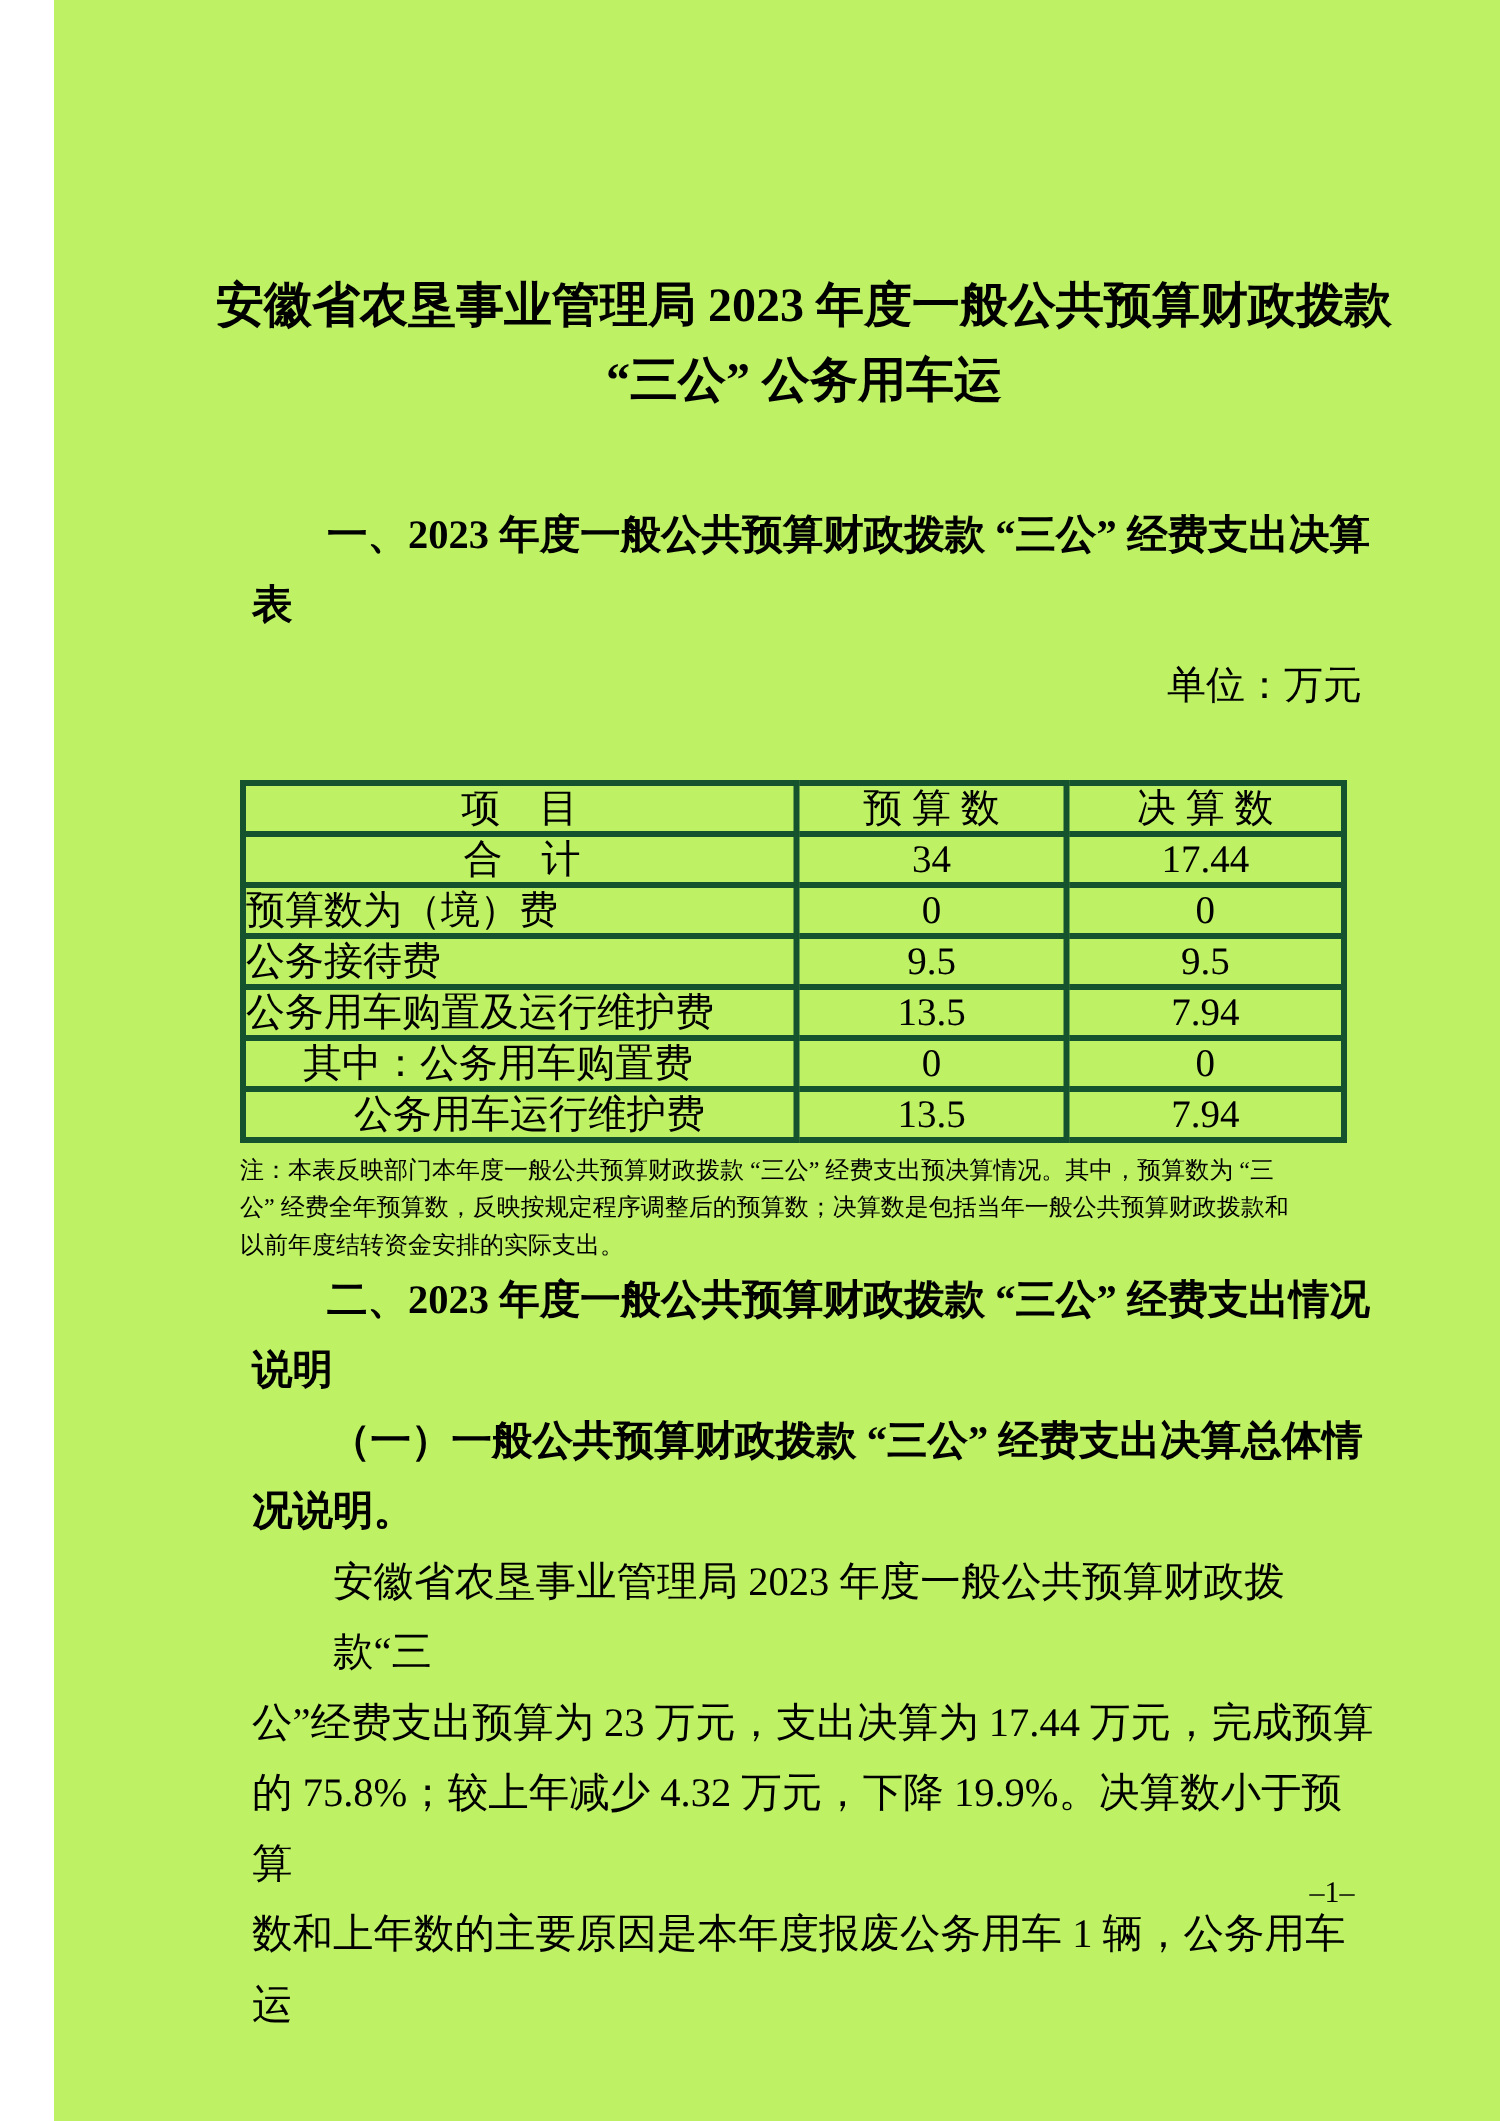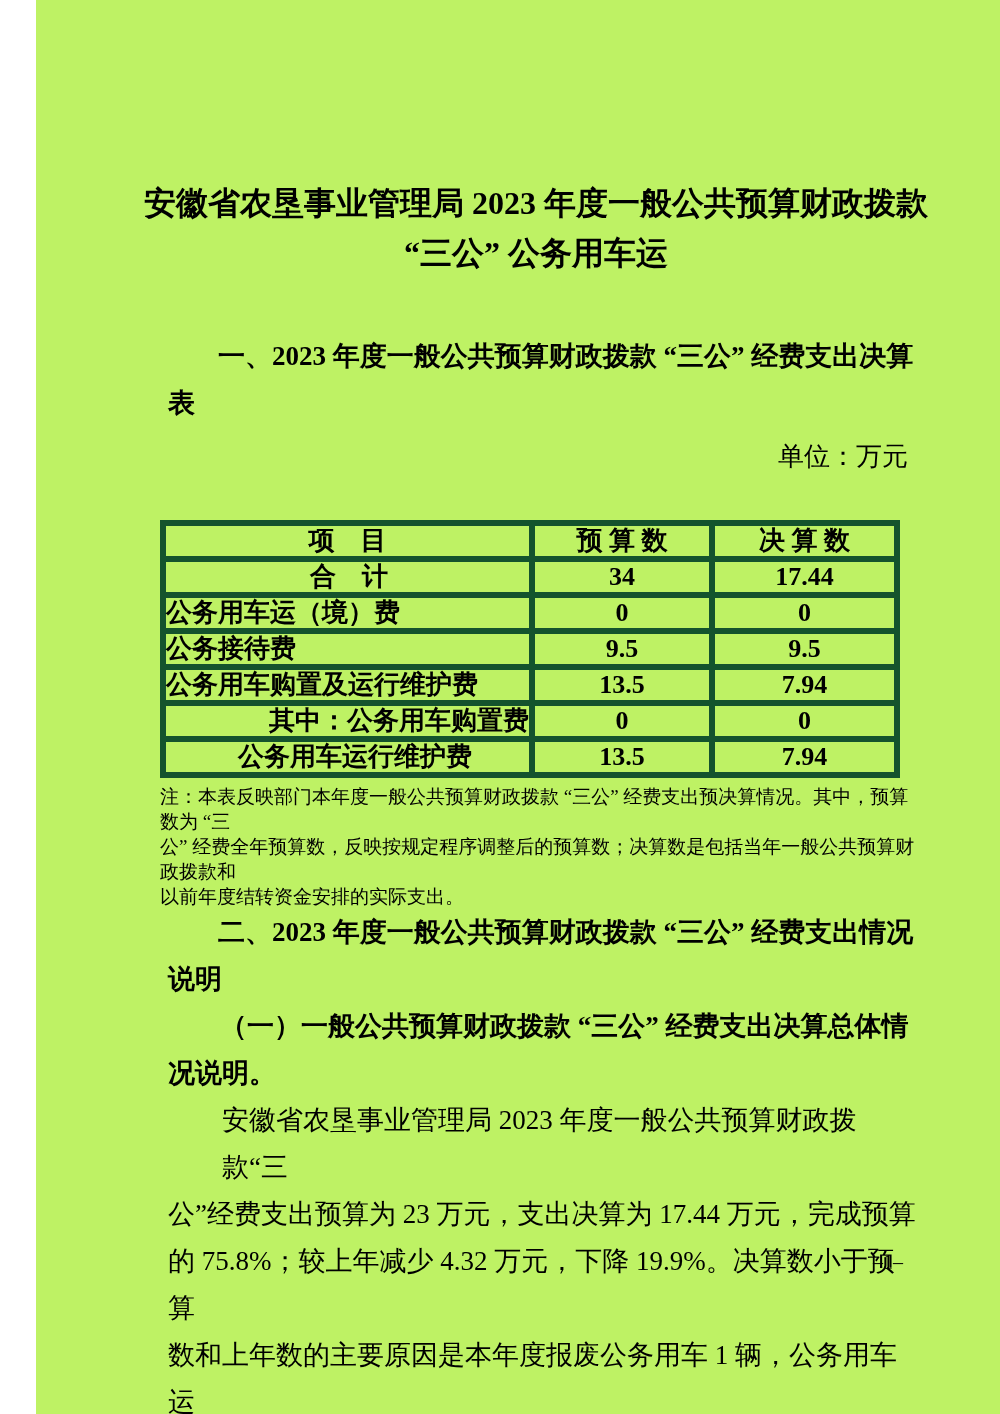--- a/index.html
+++ b/index.html
@@ -45,38 +45,38 @@
   table.budget {
     border-collapse: collapse;
     table-layout: fixed;
     width: 734px;
     margin-left: 124px;
     margin-top: 40px;
     border: 2px solid #000;
     font-size: 26px;
   }
   table.budget th, table.budget td {
-    border: 6px solid #14532d;
+    border: 4px solid #14532d;
     height: 34px;
     padding: 0;
-    font-weight: bold;
+    font-weight: normal;
     line-height: 30px;
   }
   .col-item { width: 369px; }
   .col-budget { width: 180px; }
   .col-final { width: 185px; }
   table.budget th { text-align: center; }
   td.num { text-align: center; }
   td.item { text-align: left; padding-left: 6px; }
   td.item.center { text-align: center; padding-left: 3px; }
-  tr.indent1 td.item { padding-left: 38px; text-align: right; }
+  tr.indent1 td.item { padding-left: 38px; }
   tr.indent3 td.item { padding-left: 72px; }
   .note {
     margin: 6px 116px 0 124px;
-    font-size: 19px;
+    font-size: 16px;
     line-height: 25px;
     font-family: Liberation Serif, serif;
   }
   .para {
     font-size: 27px;
     line-height: 47px;
     margin-left: 132px;
     margin-right: 120px;
   }
   .para .first-line { padding-left: 54px; }
@@ -118,21 +118,21 @@
         <th>决 算 数</th>
       </tr>
     </thead>
     <tbody>
       <tr>
         <td class="item center">合　计</td>
         <td class="num">34</td>
         <td class="num">17.44</td>
       </tr>
       <tr>
-        <td class="item">公务用车运（境）费</td>
+        <td class="item">预算数为（境）费</td>
         <td class="num">0</td>
         <td class="num">0</td>
       </tr>
       <tr>
         <td class="item">公务接待费</td>
         <td class="num">9.5</td>
         <td class="num">9.5</td>
       </tr>
       <tr>
         <td class="item">公务用车购置及运行维护费</td>

